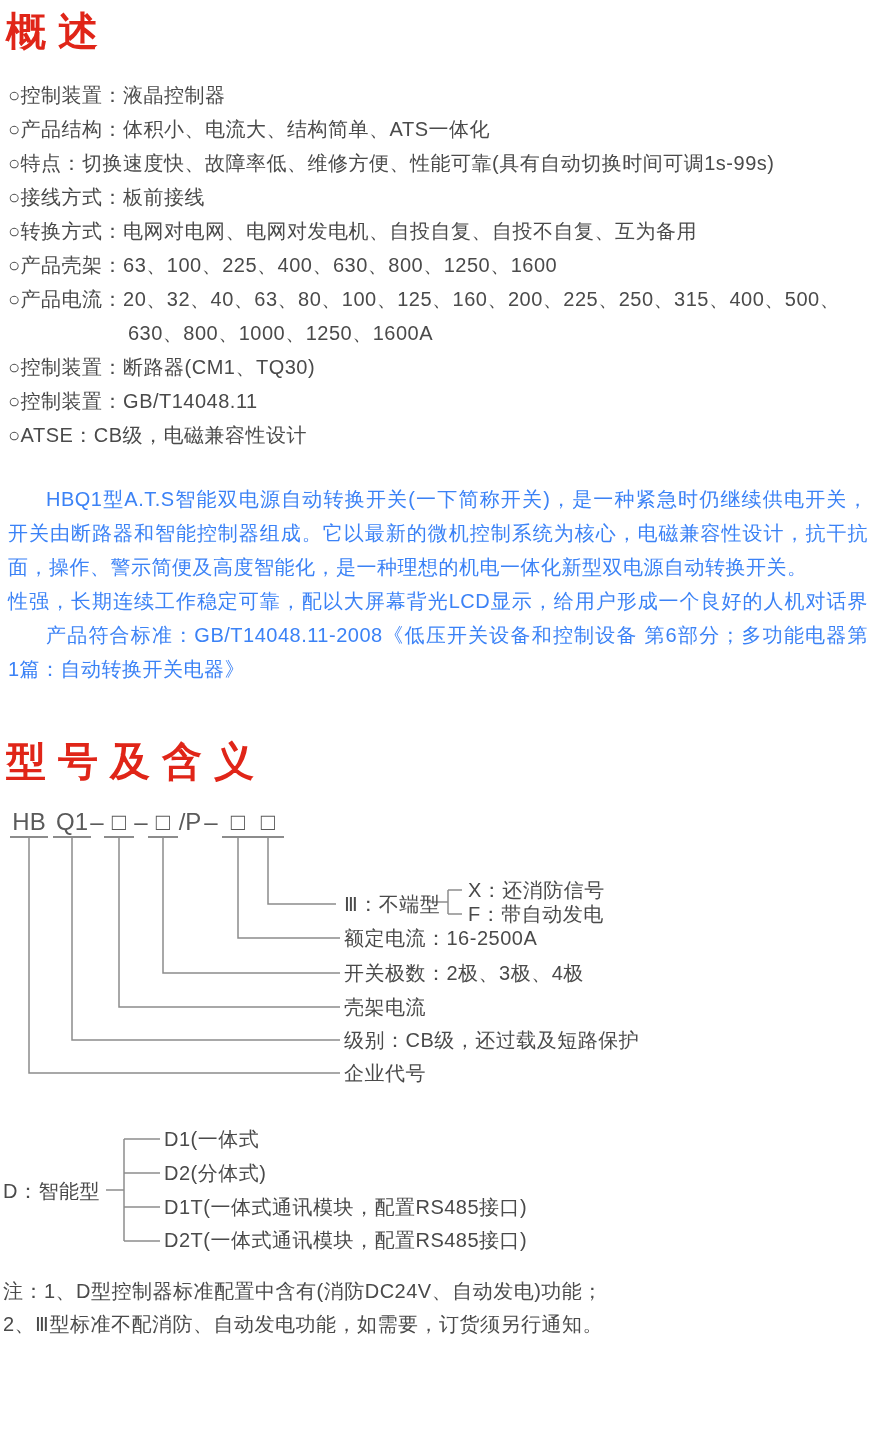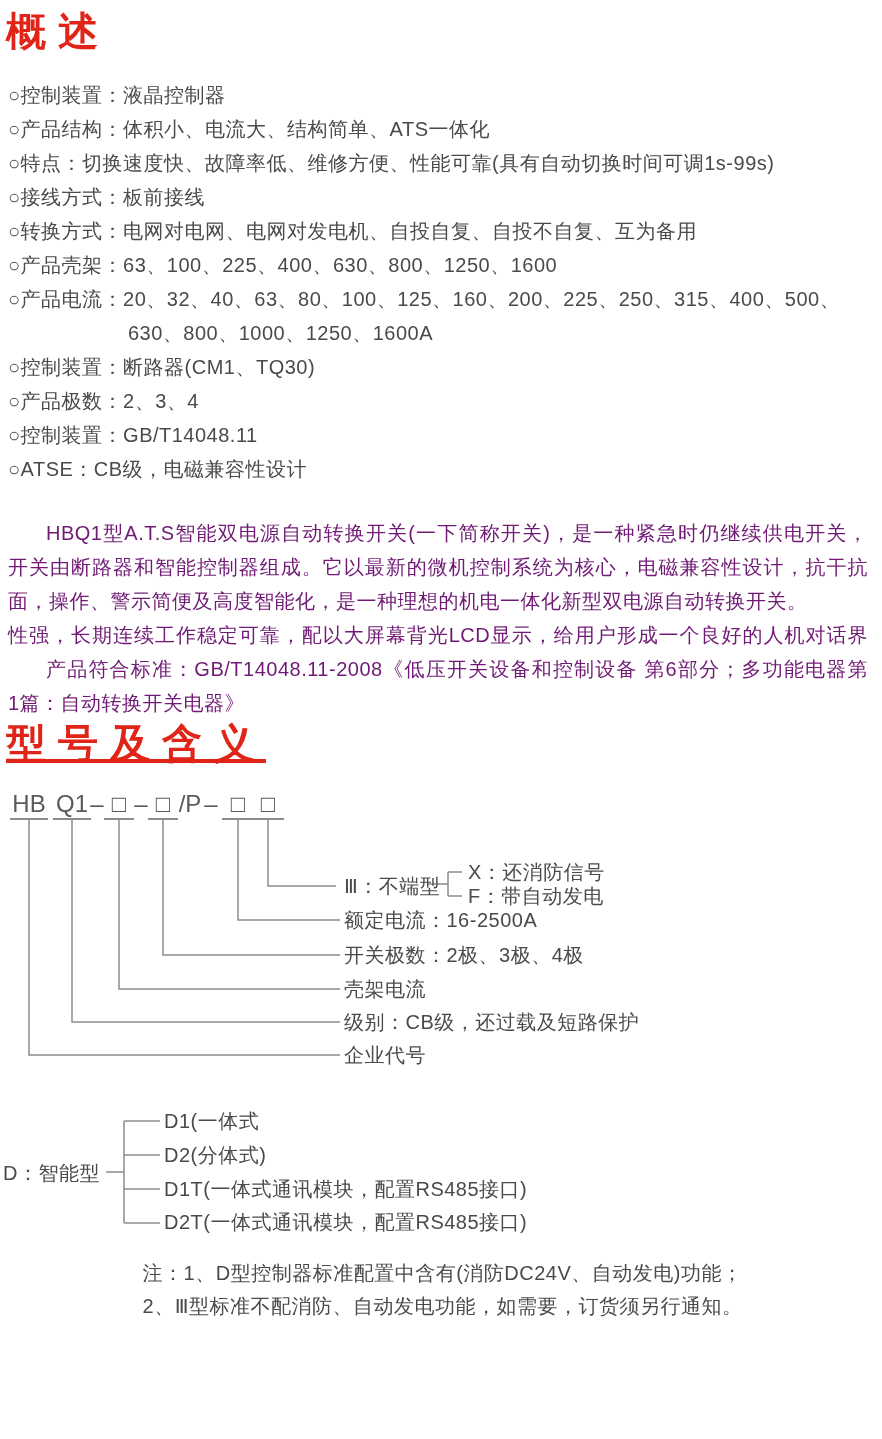--- a/index.html
+++ b/index.html
@@ -9,72 +9,71 @@
     color:#4a4a4a;
     -webkit-font-smoothing:antialiased;
   }
   .page{position:absolute;left:0;top:0;width:882px;height:1439px;background:#fff;padding:0;}
 
   .h-red{
     color:#e02518;font-weight:bold;font-size:40px;line-height:46px;
     letter-spacing:12px;margin:0 0 0 6px;
   }
   .h1{margin-top:8px;}
-  .h2{text-decoration:underline;}
+  .h2{margin-top:52px;}
 
   .spec-list{margin:24px 0 0 8px;}
   .spec-line{
     font-size:20px;line-height:34px;white-space:nowrap;color:#4a4a4a;
     letter-spacing:0.5px;
   }
   .spec-line.cont{padding-left:120px;}
 
   .paras{margin:30px 0 0 8px;width:860px;}
   .p-line{
-    font-size:20px;line-height:34px;color:#701a75;
+    font-size:20px;line-height:34px;color:#3b82f6;
     text-align:justify;text-align-last:justify;letter-spacing:0.5px;
   }
   .p-line.last{text-align-last:left;}
   .p-line.ind{text-indent:38px;}
 
   .diagram{position:relative;width:882px;height:485px;margin-top:2px;}
   .diagram svg{position:absolute;left:0;top:0;}
 
   .tok{
     position:absolute;top:22px;height:28px;line-height:28px;
     font-size:24px;color:#5a5a5a;text-align:center;display:inline-block;
   }
   .tok.u{border-bottom:2px solid #8c8c8c;}
 
   .dlabel{
     position:absolute;font-size:20px;line-height:22px;color:#4a4a4a;
     white-space:nowrap;letter-spacing:0.5px;
   }
 
-  .notes{margin:4px 0 0 3px;text-align:center;}
+  .notes{margin:4px 0 0 3px;}
   .note-line{font-size:20px;line-height:33px;color:#4a4a4a;white-space:nowrap;letter-spacing:0.5px;}
 </style>
 </head>
 <body>
 
 <div class="page">
 
   <h1 class="h-red h1">概述</h1>
 
   <div class="spec-list">
     <div class="spec-line">○控制装置：液晶控制器</div>
     <div class="spec-line">○产品结构：体积小、电流大、结构简单、ATS一体化</div>
     <div class="spec-line">○特点：切换速度快、故障率低、维修方便、性能可靠(具有自动切换时间可调1s-99s)</div>
     <div class="spec-line">○接线方式：板前接线</div>
     <div class="spec-line">○转换方式：电网对电网、电网对发电机、自投自复、自投不自复、互为备用</div>
     <div class="spec-line">○产品壳架：63、100、225、400、630、800、1250、1600</div>
     <div class="spec-line">○产品电流：20、32、40、63、80、100、125、160、200、225、250、315、400、500、</div>
     <div class="spec-line cont">630、800、1000、1250、1600A</div>
     <div class="spec-line">○控制装置：断路器(CM1、TQ30)</div>
-    <div class="spec-line">○产品极数：2、3、4</div>
     <div class="spec-line">○控制装置：GB/T14048.11</div>
     <div class="spec-line">○ATSE：CB级，电磁兼容性设计</div>
   </div>
 
   <div class="paras">
     <div class="p-line ind">HBQ1型A.T.S智能双电源自动转换开关(一下简称开关)，是一种紧急时仍继续供电开关，</div>
     <div class="p-line">开关由断路器和智能控制器组成。它以最新的微机控制系统为核心，电磁兼容性设计，抗干抗</div>
     <div class="p-line last">面，操作、警示简便及高度智能化，是一种理想的机电一体化新型双电源自动转换开关。</div>
     <div class="p-line">性强，长期连续工作稳定可靠，配以大屏幕背光LCD显示，给用户形成一个良好的人机对话界</div>
     <div class="p-line ind">产品符合标准：GB/T14048.11-2008《低压开关设备和控制设备 第6部分；多功能电器第</div>

